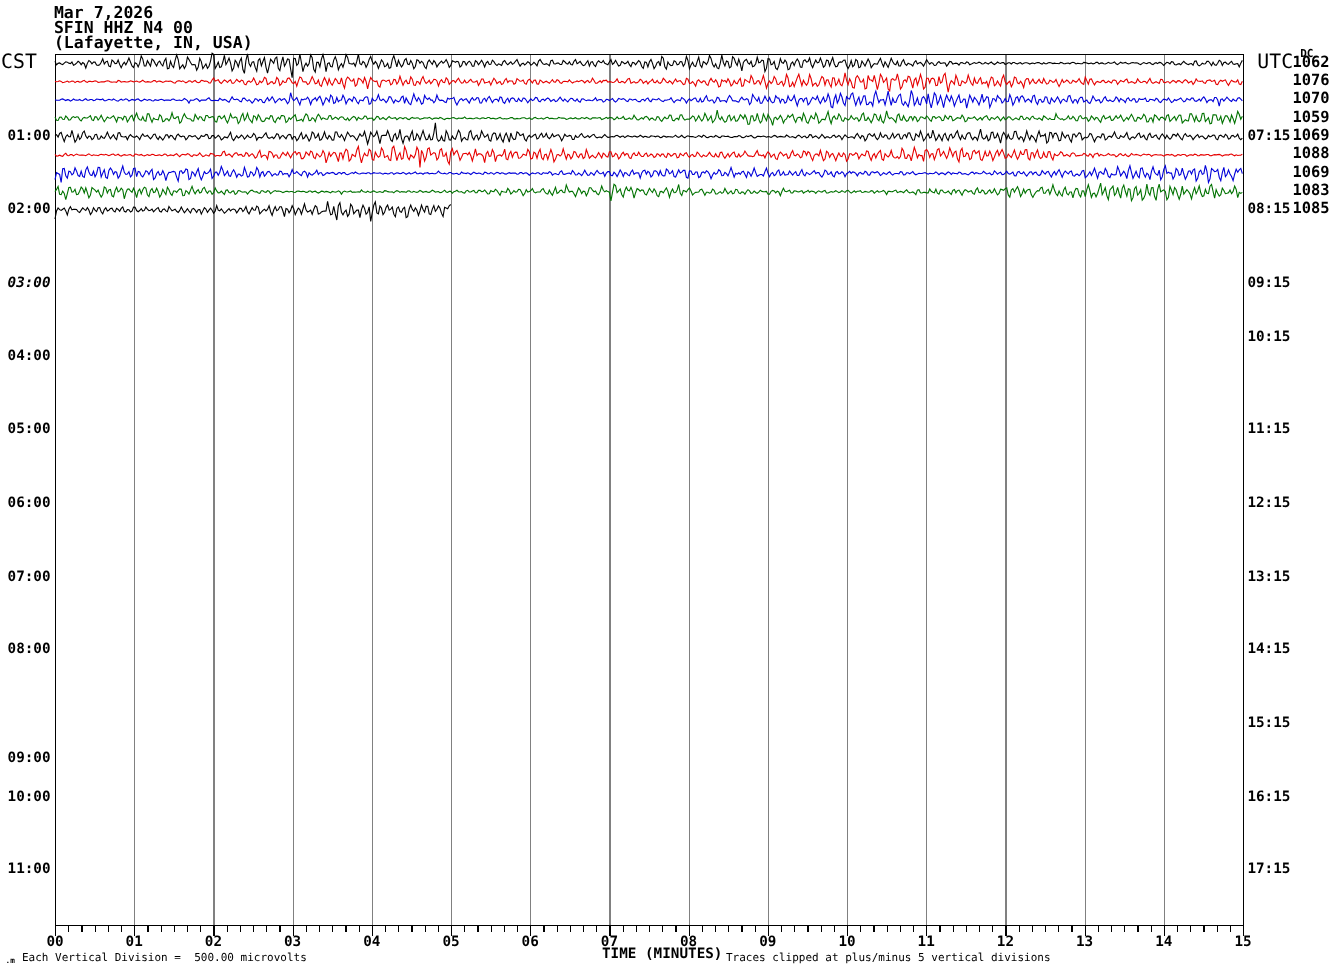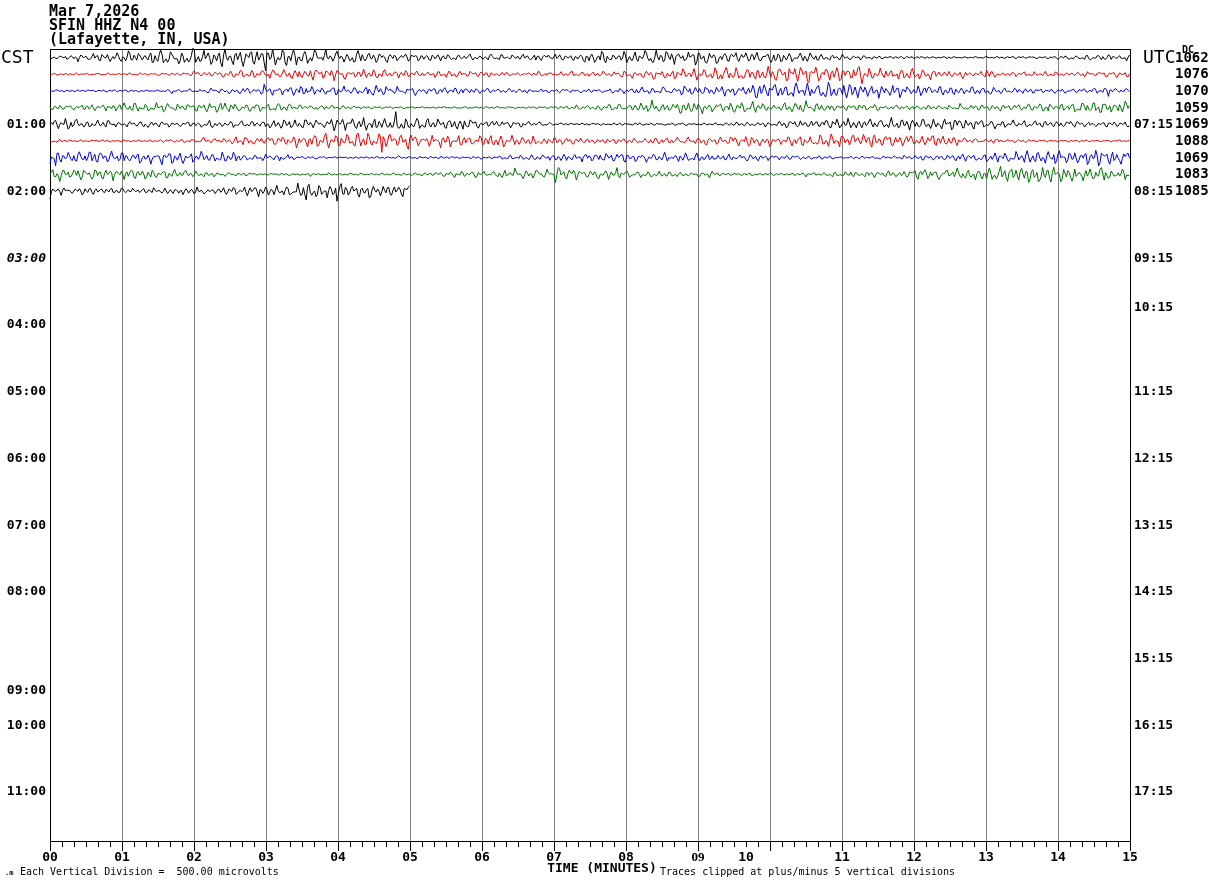--- a/index.html
+++ b/index.html
@@ -194,22 +194,22 @@
   <div id="x-labels">
       <div class="abs xtick-label" style="left:32px;top:850px;">00</div>
       <div class="abs xtick-label" style="left:104px;top:850px;">01</div>
       <div class="abs xtick-label" style="left:176px;top:850px;">02</div>
       <div class="abs xtick-label" style="left:248px;top:850px;">03</div>
       <div class="abs xtick-label" style="left:320px;top:850px;">04</div>
       <div class="abs xtick-label" style="left:392px;top:850px;">05</div>
       <div class="abs xtick-label" style="left:464px;top:850px;">06</div>
       <div class="abs xtick-label" style="left:536px;top:850px;">07</div>
       <div class="abs xtick-label" style="left:608px;top:850px;">08</div>
-      <div class="abs xtick-label" style="left:680px;top:850px;font-family:Liberation Serif, serif;">09</div>
-      <div class="abs xtick-label" style="left:728px;top:850px;text-align:center;">10</div>
+      <div class="abs xtick-label" style="left:680px;top:850px;">09</div>
+      <div class="abs xtick-label" style="left:752px;top:850px;text-align:center;">10</div>
       <div class="abs xtick-label" style="left:824px;top:850px;">11</div>
       <div class="abs xtick-label" style="left:896px;top:850px;">12</div>
       <div class="abs xtick-label" style="left:968px;top:850px;">13</div>
       <div class="abs xtick-label" style="left:1040px;top:850px;">14</div>
       <div class="abs xtick-label" style="left:1112px;top:850px;">15</div>
     </div>
 
   <div class="abs x-title" style="left:502px;top:861px;">TIME (MINUTES)</div>
   <div class="abs note" style="left:660px;top:867px;">Traces clipped at plus/minus 5 vertical divisions</div>
   <div class="abs note" style="left:20px;top:867px;">Each Vertical Division =  500.00 microvolts</div>

